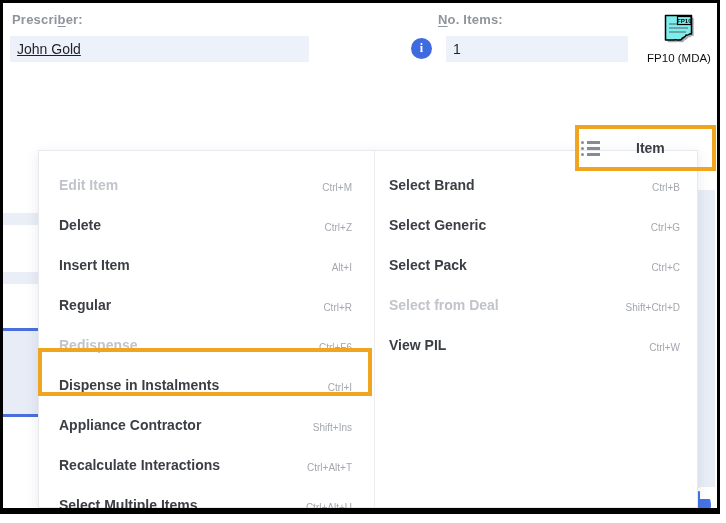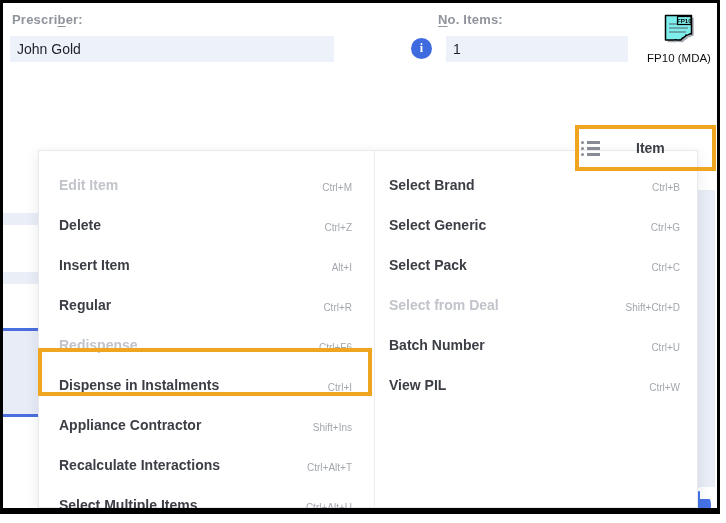--- a/index.html
+++ b/index.html
@@ -67,21 +67,21 @@
   
   .hl-box { border:4px solid #efa51f; background:transparent; z-index:40; pointer-events:none; }
 </style>
 </head>
 <body>
 
 <div class="frame">
 
   <div class="abs fld-label" style="left:9px; top:9px;"><span>Prescri</span><span class="akey">b</span><span>er:</span></div>
 
-  <div class="abs fld-input" style="left:7px; top:33px; width:324px; height:26px;">
+  <div class="abs fld-input" style="left:7px; top:33px; width:299px; height:26px;text-decoration:underline;">
     <span>John Gold</span>
   </div>
 
   <div class="abs info-btn" style="left:408px; top:35px;">i</div>
 
   <div class="abs fld-label" style="left:435px; top:9px;"><span></span><span class="akey">N</span><span>o. Items:</span></div>
 
   <div class="abs fld-input" style="left:443px; top:33px; width:182px; height:26px;">
     <span>1</span>
   </div>
@@ -160,24 +160,20 @@
       </div>
       <div class="menu-row">
         <span class="menu-label">Select Pack</span>
         <span class="shortcut">Ctrl+C</span>
       </div>
       <div class="menu-row disabled">
         <span class="menu-label">Select from Deal</span>
         <span class="shortcut">Shift+Ctrl+D</span>
       </div>
       <div class="menu-row">
-        <span class="menu-label">Batch Number</span>
-        <span class="shortcut">Ctrl+U</span>
-      </div>
-      <div class="menu-row">
         <span class="menu-label">View PIL</span>
         <span class="shortcut">Ctrl+W</span>
       </div>
     </div>
   </div>
 
   <div class="abs item-btn">
     <span class="list-icon">
       <span class="li-row">
           <span class="li-dot"></span>

